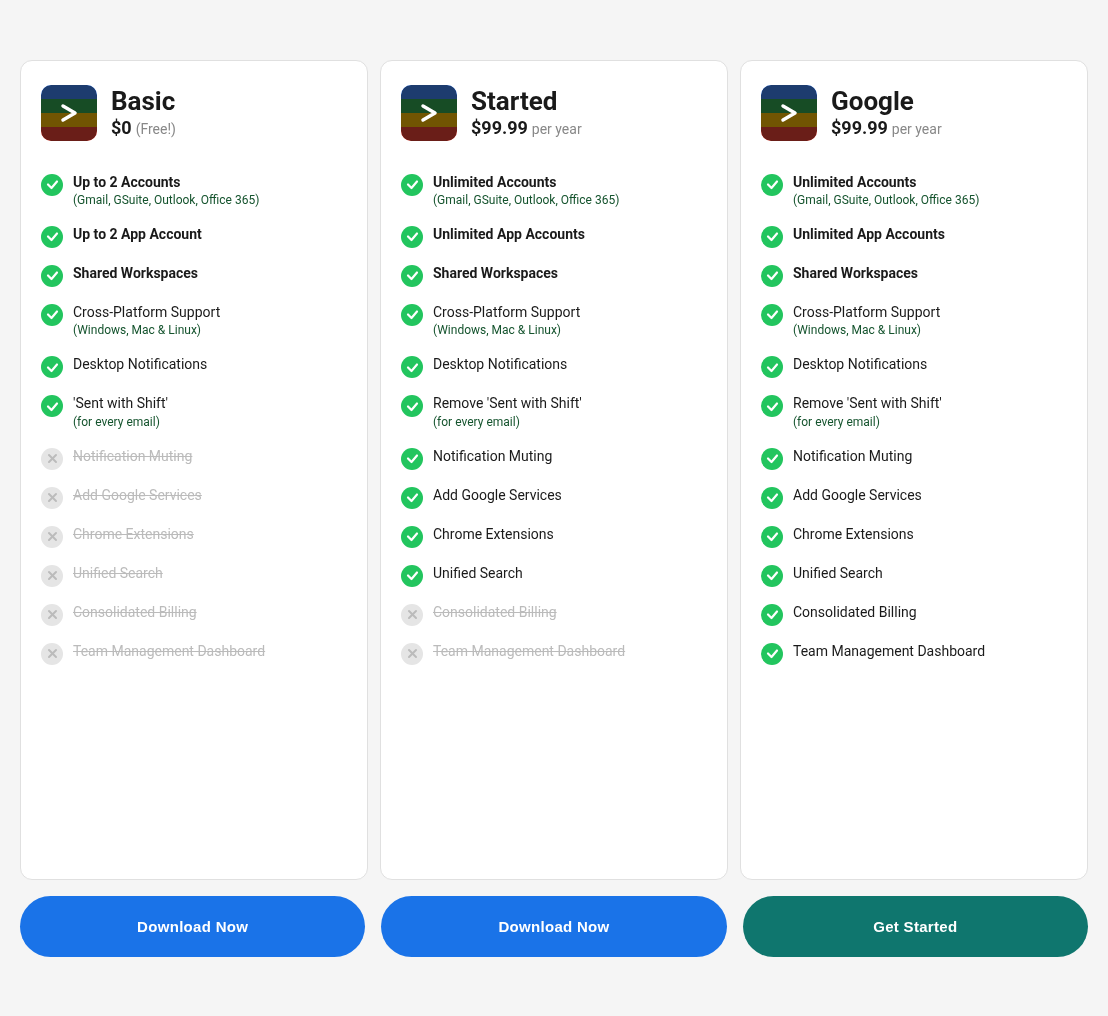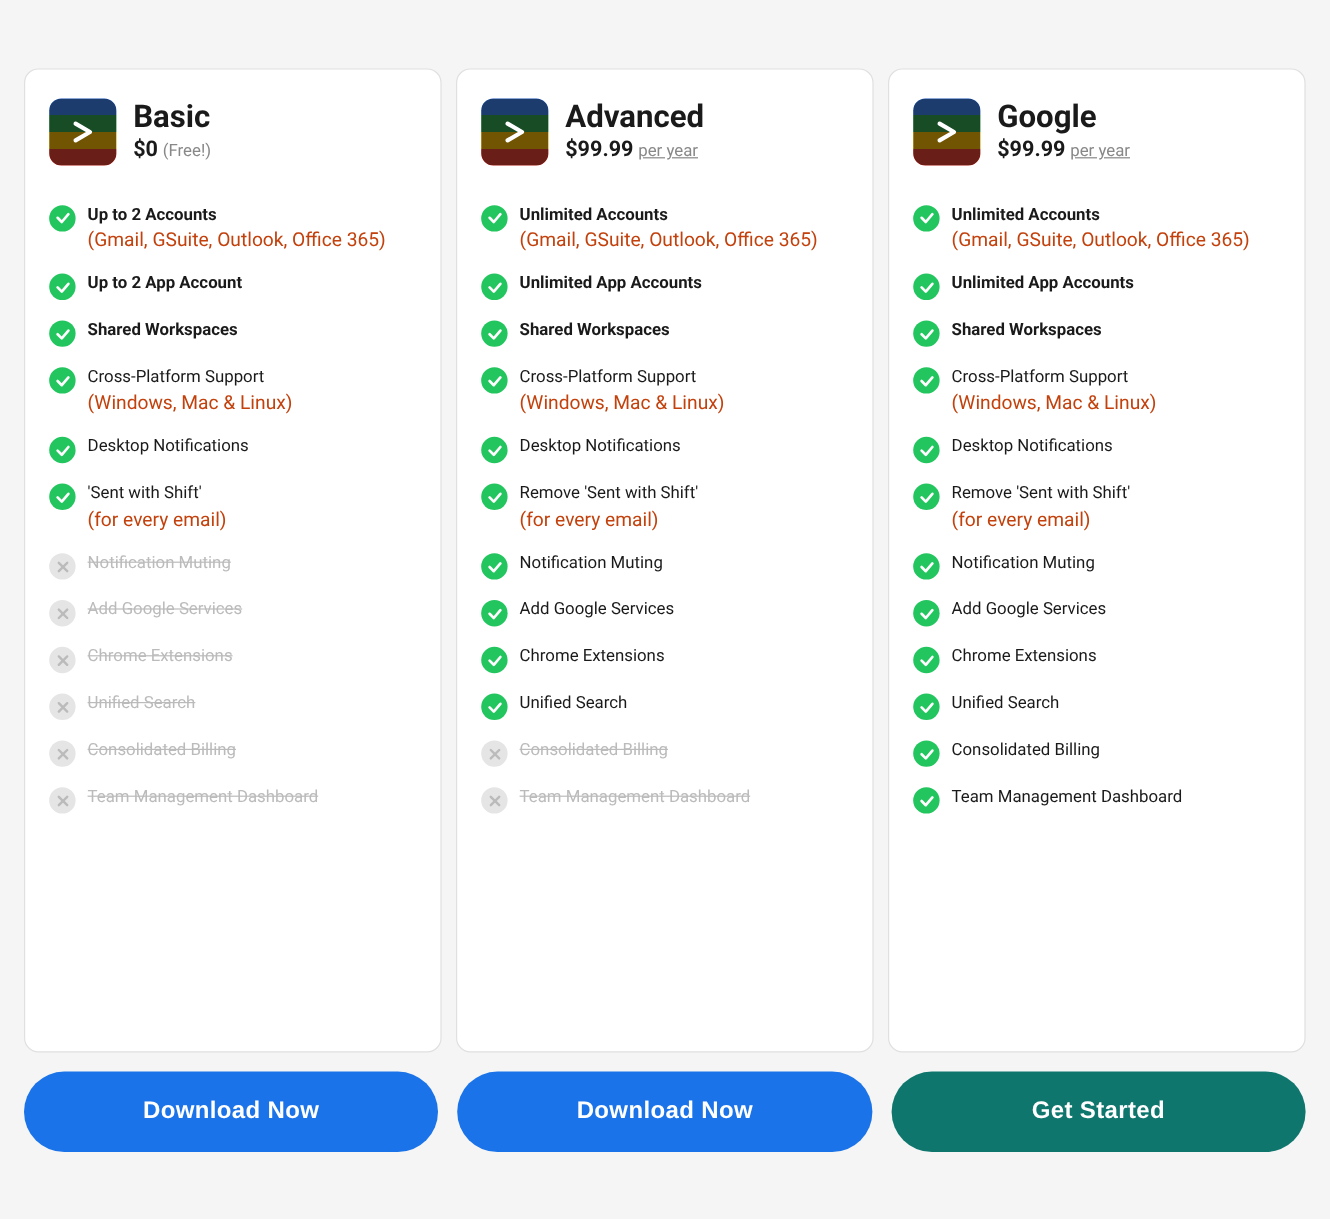--- a/index.html
+++ b/index.html
@@ -76,21 +76,20 @@
       font-weight: 700;
       color: #1a1a1a;
     }
     .plan-price .free-label {
       color: #888;
       font-size: 14px;
     }
     .plan-price .per-year {
       color: #888;
       font-size: 14px;
-      text-decoration: underline;
     }
     .features-list {
       list-style: none;
       flex: 1;
     }
     .feature-item {
       display: flex;
       align-items: flex-start;
       gap: 10px;
       padding: 8px 0;
@@ -122,38 +121,38 @@
     }
     .feature-text.strikethrough {
       text-decoration: line-through;
       color: #bbb;
     }
     .feature-text strong {
       font-weight: 700;
     }
     .feature-subtext {
       display: block;
-      font-size: 16px;
-      color: #c2410c;
+      font-size: 12px;
+      color: #14532d;
       font-weight: 400;
     }
     .buttons-row {
       display: flex;
       gap: 16px;
       width: 100%;
       max-width: 1070px;
       margin-top: 16px;
     }
     .cta-button {
       flex: 1;
       padding: 22px 10px;
       border-radius: 50px;
       border: none;
       cursor: pointer;
-      font-size: 20px;
+      font-size: 15px;
       font-weight: 700;
       color: #fff;
       letter-spacing: 0.3px;
     }
     .cta-button.blue {
       background: #1a73e8;
     }
     .cta-button.green {
       background: #0f766e;
     }
@@ -280,21 +279,21 @@
       </ul>
     </div>
     <div class="plan-card">
       <div class="plan-header">
         <div class="plan-logo">
           <svg width="28" height="28" viewBox="0 0 28 28" fill="none">
     <polyline points="8,7 20,14 8,21" stroke="white" stroke-width="3.5" stroke-linecap="round" stroke-linejoin="round" fill="none"></polyline>
   </svg>
         </div>
         <div class="plan-name-block">
-          <div class="plan-name">Advanced</div>
+          <div class="plan-name">Started</div>
           <div class="plan-price"><strong>$99.99</strong> <span class="per-year">per year</span></div>
         </div>
       </div>
       <ul class="features-list">
         <li class="feature-item">
           <div class="feature-icon enabled">
             <svg viewBox="0 0 13 13" fill="none" xmlns="http://www.w3.org/2000/svg">
     <polyline points="2,6.5 5.5,10 11,3.5" stroke="white" stroke-width="2.2" stroke-linecap="round" stroke-linejoin="round" fill="none"></polyline>
   </svg>
           </div>

